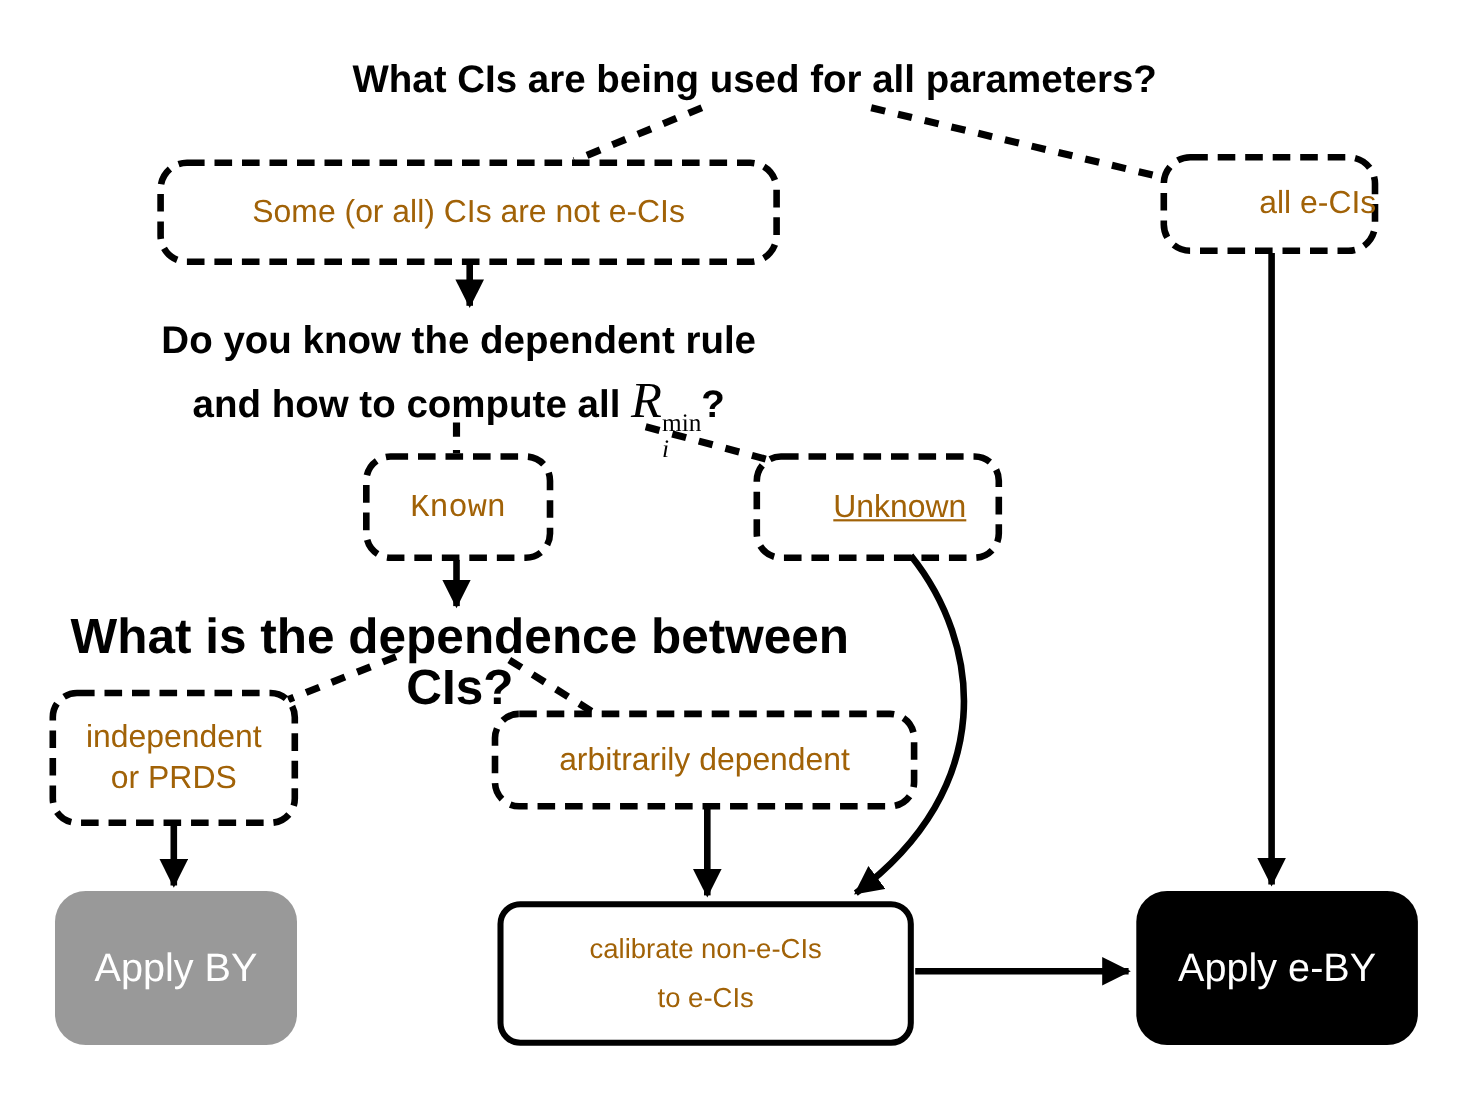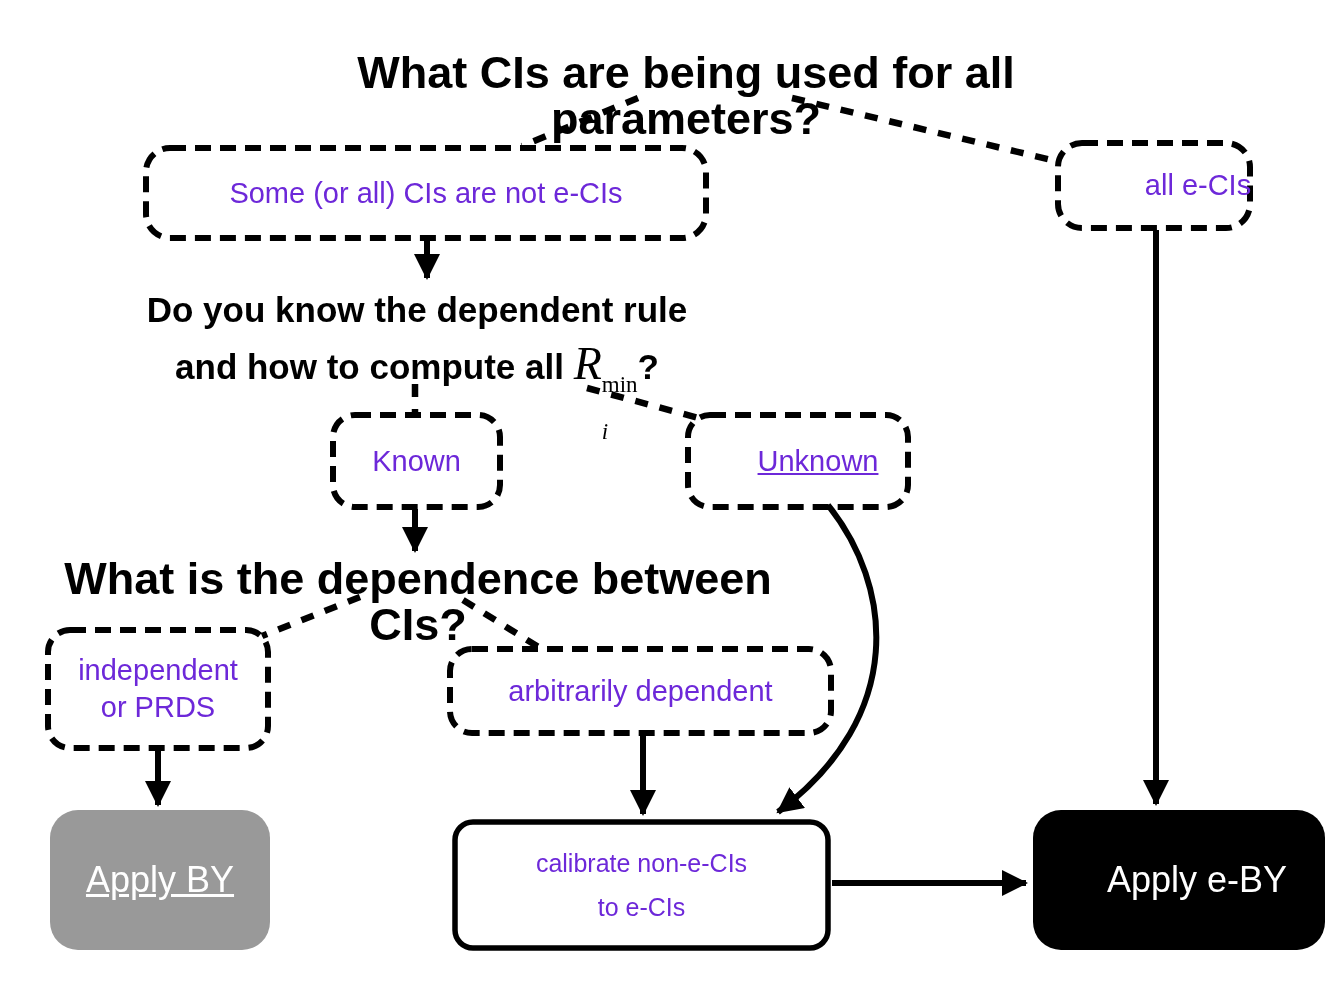--- a/index.html
+++ b/index.html
@@ -20,65 +20,64 @@
     left: 0; top: 0;
     width: 1329px;
     height: 997px;
   }
   .question {
     position: absolute;
     font-weight: bold;
     color: #000;
     text-align: center;
   }
-  .q1 { left: 281px; top: 50px; width: 810px; font-size: 45px; line-height: 46px; }
+  .q1 { left: 281px; top: 50px; width: 810px; font-size: 35px; line-height: 46px; }
   .q2 { left: 117px; top: 283px; width: 600px; font-size: 35px; line-height: 54px; }
   .q3 { left: 58px;  top: 556px; width: 720px; font-size: 45px; line-height: 46px; }
   .nodelabel {
     position: absolute;
     display: flex;
     flex-direction: column;
     justify-content: center;
     text-align: center;
-    color: #6d28d9;
+    color: #a16207;
     font-size: 29px;
     line-height: 37px;
   }
   .fillbox {
     position: absolute;
     display: flex;
     flex-direction: column;
     align-items: center;
     justify-content: center;
     text-align: center;
     color: #ffffff;
     font-size: 36px;
     line-height: 44px;
     border-radius: 28px;
   }
-  .gray  { background: #999999; text-decoration: underline; }
-  .black { background: #000000; padding-left: 36px; }
+  .gray  { background: #999999; }
+  .black { background: #000000; }
   .calibrate-label { font-size: 25px; line-height: 44px; }
   
   .mathR {
     font-family: "Liberation Serif", serif;
     font-style: italic;
     font-weight: normal;
     font-size: 46px;
   }
   .supsub {
     display: inline-flex;
     flex-direction: column;
     align-items: flex-start;
     font-family: "Liberation Serif", serif;
     font-weight: normal;
     font-size: 23px;
     line-height: 1;
     vertical-align: -13px;
-    gap: 24px;
   }
   .supsub .sub { font-style: italic; }
   .qmark { font-weight: bold; font-size: 35px; }
 </style>
 </head>
 <body>
 
 <div class="stage">
 
   <svg class="wires" viewBox="0 0 1329 997">
@@ -128,21 +127,21 @@
   <div class="question q3">What is the dependence between CIs?</div>
 
   <div class="nodelabel" style="left:146px; top:148px; width:560px; height:90px;">
     <span>Some (or all) CIs are not e-CIs</span>
   </div>
 
   <div class="nodelabel" style="left:1102px; top:143px; width:192px; height:85px;">
     <span>all e-CIs</span>
   </div>
 
-  <div class="nodelabel" style="left:333px; top:415px; width:167px; height:92px;">
+  <div class="nodelabel" style="left:333px; top:415px; width:167px; height:92px;font-family:Liberation Mono, monospace;">
     <span>Known</span>
   </div>
 
   <div class="nodelabel" style="left:708px; top:415px; width:220px; height:92px;text-decoration:underline;">
     <span>Unknown</span>
   </div>
 
   <div class="nodelabel" style="left:48px; top:630px; width:220px; height:118px;">
     <span>independent</span>
     <span>or PRDS</span>

